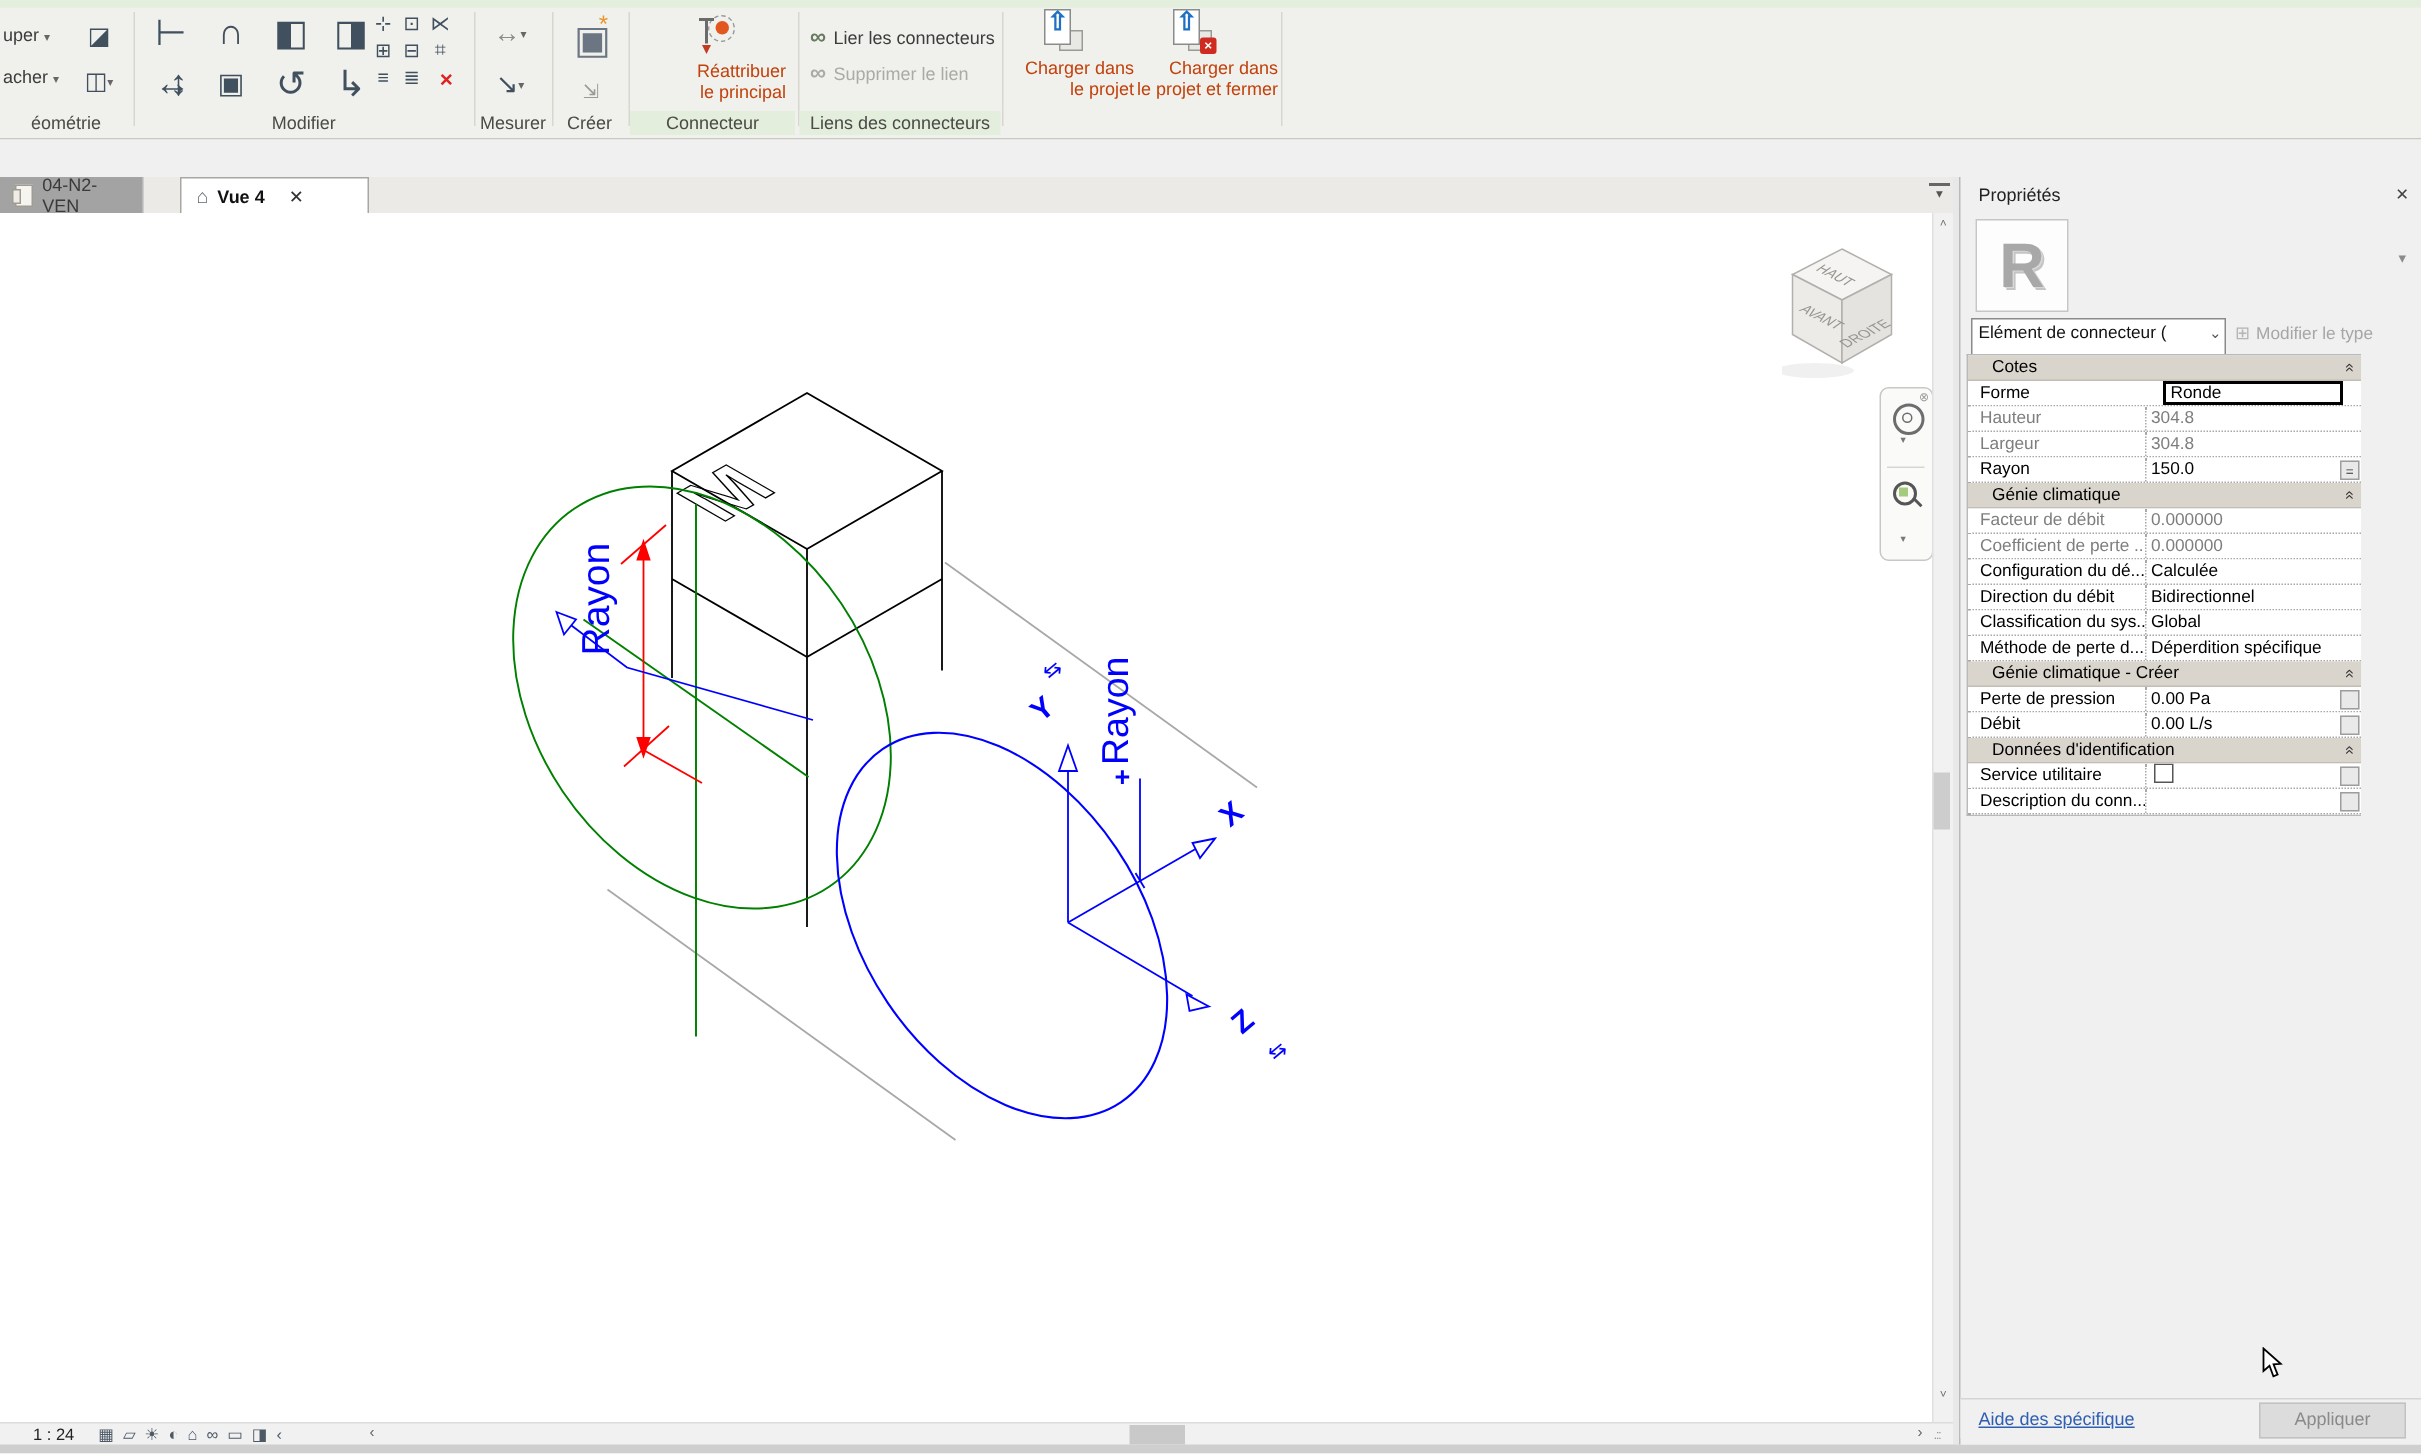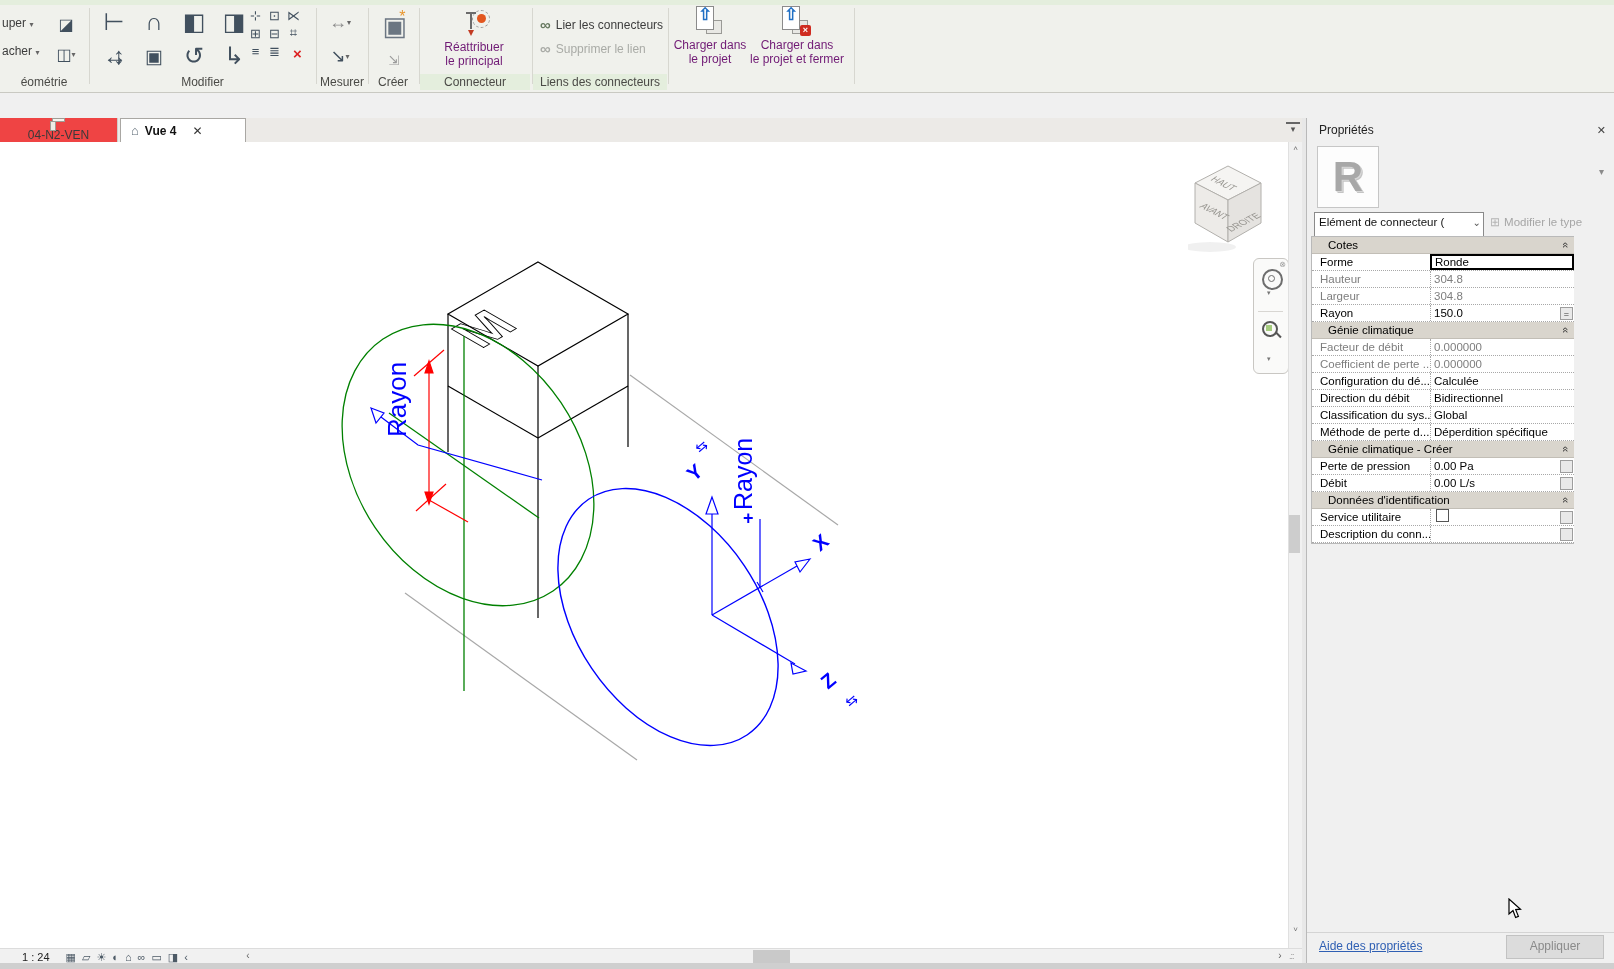--- a/index.html
+++ b/index.html
@@ -9,21 +9,21 @@
 
   
   #ribbon{position:absolute;left:0;top:0;width:1614px;height:92px;background:#f0f1ec;border-bottom:1px solid #c9c9c2;}
   #ribbon-top-strip{position:absolute;left:0;top:0;width:1614px;height:5px;background:#e4eedd;}
   .rsep{position:absolute;top:8px;height:76px;width:1px;background:#d7d7d0;}
   .panel-label{position:absolute;top:74px;height:16px;font-size:12px;color:#4a4a46;text-align:center;line-height:16px;}
   .big-icon{position:absolute;width:36px;height:32px;display:flex;align-items:center;justify-content:center;font-size:24px;color:#41505e;cursor:default;}
   .small-icon{width:19px;height:18px;display:flex;align-items:center;justify-content:center;font-size:13px;color:#41505e;}
   .tiny-caret{font-size:8px;color:#666;}
   .ribbon-textbtn{position:absolute;font-size:12px;color:#3c3c3c;}
-  .two-line{font-size:12px;color:#701a75;text-align:center;line-height:14px;}
+  .two-line{font-size:12px;color:#c2410c;text-align:right;line-height:14px;}
   .grayed{color:#a9aba6 !important;}
   
   .reattach{width:26px;height:26px;position:relative;}
   .reattach .dot{position:absolute;right:2px;top:4px;width:9px;height:9px;border-radius:50%;background:#e2571f;}
   .reattach .ring{position:absolute;right:-2px;top:0;width:16px;height:16px;border-radius:50%;border:1px dashed #9a9a9a;}
   .reattach .stem{position:absolute;left:4px;top:2px;width:10px;height:2px;background:#6b6b6b;}
   .reattach .leg{position:absolute;left:8px;top:3px;width:2px;height:16px;background:#6b6b6b;}
   .reattach .tip{position:absolute;left:6px;bottom:0;width:6px;height:6px;background:#c23b22;clip-path:polygon(50% 100%,0 0,100% 0);}
   
   .loadicon{width:26px;height:28px;position:relative;}
@@ -31,21 +31,21 @@
   .loadicon .corner{position:absolute;right:0;bottom:0;width:14px;height:12px;background:#e8e8e4;border:1px solid #9a9a96;}
   .loadicon .arrow{position:absolute;left:2px;top:-2px;font-size:17px;font-weight:bold;color:#1f6fc4;}
   .loadicon .badge{position:absolute;right:-3px;bottom:-2px;width:11px;height:11px;background:#cf2b20;color:#fff;font-size:9px;font-weight:bold;line-height:11px;text-align:center;border-radius:2px;}
   .chain{font-size:15px;font-weight:bold;color:#66785f;letter-spacing:-1px;}
   #panel-famille-label{background:#cbcbe3;margin-top:36px;}
 
   
   #midstrip{position:absolute;left:0;top:93px;width:1614px;height:25px;background:#f0f0f0;}
   #tabbar{position:absolute;left:0;top:118px;width:1302px;height:24px;background:#eceae7;}
   .tab{position:absolute;top:0;height:24px;display:flex;align-items:center;gap:6px;padding:0 10px;font-size:12px;color:#3a3a3a;box-sizing:border-box;}
-  #tab-inactive{left:0;width:118px;background:#ef4444;border-right:1px solid #cfcdc9;flex-direction:column;}
+  #tab-inactive{left:0;width:96px;background:#a3a3a3;border-right:1px solid #cfcdc9;}
   #tab-active{left:120px;width:126px;background:#ffffff;border:1px solid #a9a7a3;border-bottom:none;font-weight:bold;color:#111;}
   .tab-doc-icon{width:11px;height:13px;background:#f6f4ef;border:1px solid #a09c94;position:relative;}
   .tab-doc-icon:before{content:"";position:absolute;left:-3px;top:2px;width:4px;height:8px;border:1px solid #a09c94;background:#efece5;}
   .tab-close{font-size:12px;color:#333;margin-left:10px;font-weight:normal;}
   .home-icon{font-size:13px;color:#5d6a75;}
   #tablist-icon{position:absolute;left:1286px;top:4px;width:14px;text-align:center;font-size:9px;color:#555;border-top:2px solid #666;line-height:11px;}
 
   
   #canvas{position:absolute;left:0;top:142px;width:1288px;height:806px;background:#ffffff;}
   #vscroll{position:absolute;left:1288px;top:142px;width:13px;height:806px;background:#f1f1f1;border-left:1px solid #e0e0e0;}
@@ -88,21 +88,21 @@
   #modify-type{position:absolute;left:183px;top:94px;width:120px;height:20px;font-size:11.5px;color:#a6a6a6;line-height:20px;}
   #modify-type .mticon{font-size:12px;color:#b5b5b5;margin-right:4px;}
   #props-rows{position:absolute;left:4px;top:118px;width:262px;background:#fff;border:1px solid #b9b9b9;border-right:none;}
   .prow{position:relative;height:17px;border-bottom:1px dotted #a8a8a8;font-size:11.5px;display:flex;align-items:center;box-sizing:border-box;background:#fff;}
   .prow.section{background:#d9d5cd;border-bottom:1px solid #c2beb6;color:#000;}
   .prow.section .slabel{padding-left:16px;}
   .prow.section .schev{position:absolute;right:5px;top:2px;transform:rotate(90deg);font-size:11px;color:#333;}
   .plabel{width:118px;padding-left:8px;color:#000;box-sizing:border-box;white-space:nowrap;overflow:hidden;}
   .pvalue{flex:1;border-left:1px dotted #a8a8a8;padding-left:3px;color:#000;height:100%;line-height:16px;white-space:nowrap;overflow:hidden;position:relative;box-sizing:border-box;}
   .prow.disabled .plabel,.prow.disabled .pvalue{color:#7e7e7e;}
-  .pvalue.sel{border:2px solid #000;line-height:13px;margin:-1px 0;z-index:2;}
+  .pvalue.sel{border:2px solid #000;line-height:13px;margin:-1px 12px;z-index:2;}
   .pbtn{position:absolute;right:1px;top:2px;width:13px;height:13px;background:#e9e9e9;border:1px solid #9d9d9d;font-size:9px;line-height:12px;text-align:center;color:#333;box-sizing:border-box;}
   .pcheck{width:11px;height:11px;border:1px solid #555;background:#fff;margin-left:2px;}
   #props-bottom{position:absolute;left:0;bottom:4px;width:100%;height:26px;background:#f0f0f0;border-top:1px solid #d4d4d4;}
   #props-help{position:absolute;left:12px;top:6px;font-size:12px;color:#2f5fb3;text-decoration:underline;}
   #apply-btn{position:absolute;right:10px;top:2px;width:96px;height:22px;background:#dcdcdc;border:1px solid #c2c2c2;color:#8a8a8a;font-size:12px;text-align:center;line-height:20px;}
 
   svg text{font-family:"Liberation Sans",sans-serif;}
   #cursor{position:absolute;left:1508px;top:898px;}
 </style>
 </head>
@@ -451,21 +451,21 @@
           </div>
         </div>
         <div class="prow">
           <div class="plabel">Description du conn...</div>
           <div class="pvalue">
             <div class="pbtn"></div>
           </div>
         </div>
       </div>
     <div id="props-bottom">
-      <a id="props-help">Aide des propriétés</a>
+      <a id="props-help">Aide des spécifique</a>
       <div id="apply-btn">Appliquer</div>
     </div>
   </div>
 
   <svg id="cursor" width="16" height="22" viewBox="0 0 16 22">
     <path d="M1,1 L1,16 L5,12.5 L7.6,19.5 L10.4,18.4 L7.7,11.6 L12.5,11.2 Z" fill="#ffffff" stroke="#000000" stroke-width="1.2"></path>
   </svg>
 
 </div>
 

